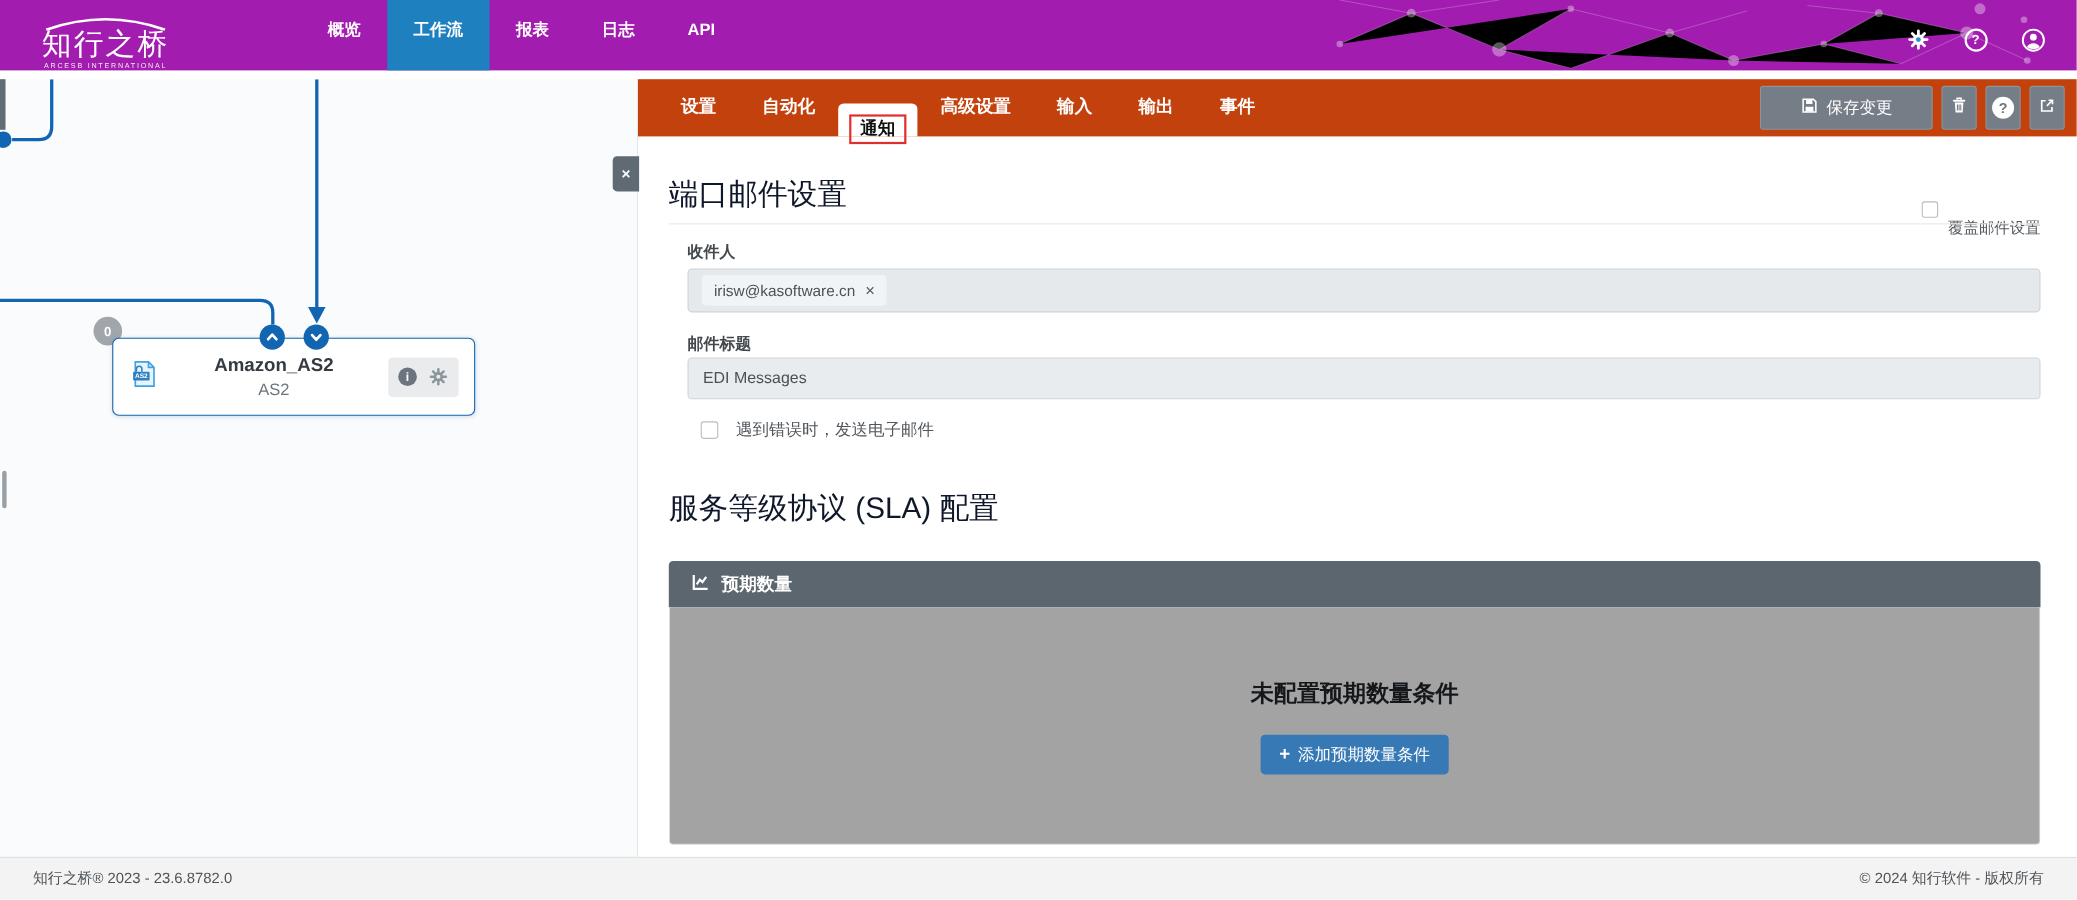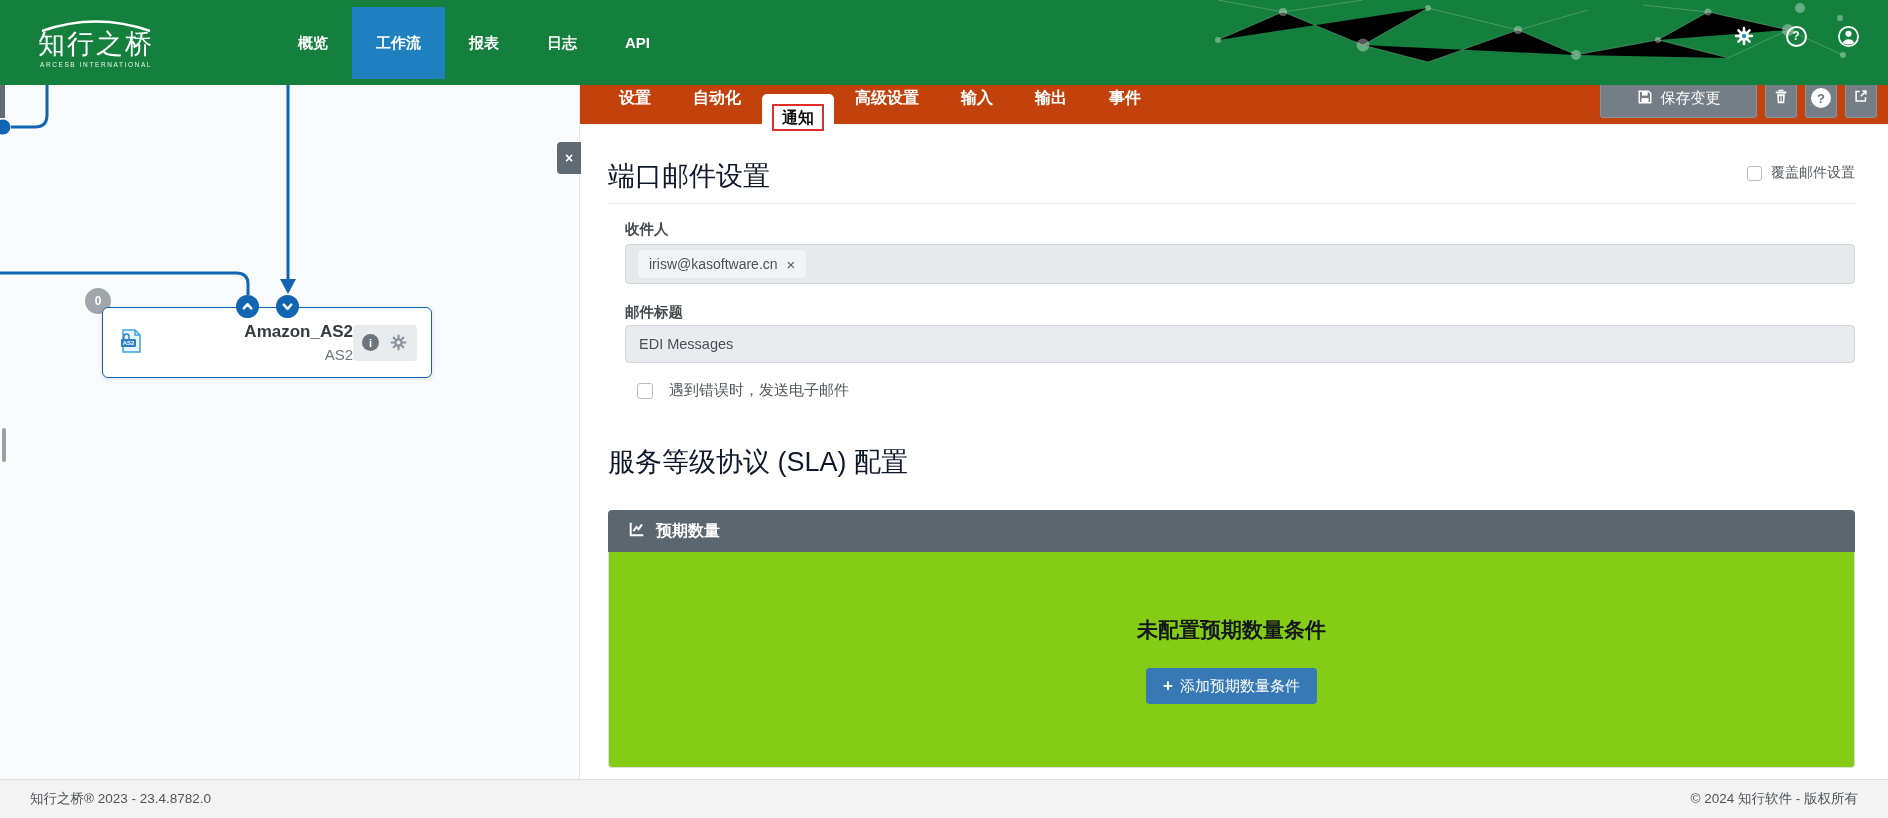--- a/index.html
+++ b/index.html
@@ -1,21 +1,21 @@
 <!DOCTYPE html>
 <html><head>
 <meta charset="utf-8">
 <style>
   * { margin:0; padding:0; box-sizing:border-box; }
   html,body { width:1888px; height:818px; }
   body { font-family:"Liberation Sans","DejaVu Sans",sans-serif; background:#fff; overflow:hidden; }
   .app { position:relative; width:1888px; height:818px; overflow:hidden; }
 
   
-  .navbar { position:absolute; left:0; top:0; width:1888px; height:85px; background:#15803d; display:flex; align-items:center; z-index:20; }
+  .navbar { position:absolute; left:0; top:0; width:1888px; height:64px; background:#a21caf; display:flex; align-items:flex-end; z-index:20; }
   .net-pattern { position:absolute; right:0; top:0; height:72px; pointer-events:none; }
   .logo { position:relative; margin-left:30px; width:132px; color:#fff; text-align:center; cursor:pointer; }
   .logo-arc { display:block; margin:0 auto -2px auto; }
   .logo-title { font-size:27px; letter-spacing:2px; font-weight:400; line-height:28px; }
   .logo-sub { font-size:6.5px; letter-spacing:1.6px; margin-top:3px; opacity:.9; }
   .nav-items { display:flex; margin-left:112px; height:72px; }
   .nav-item { color:#fff; font-size:15px; font-weight:bold; line-height:72px; padding:0 24px; cursor:pointer; white-space:nowrap; }
   .nav-item.active { background:#1e80bf; }
   .nav-icons { position:absolute; right:28px; top:0; height:72px; display:flex; align-items:center; gap:28px; }
   .nav-icon-btn { width:24px; height:24px; display:flex; align-items:center; justify-content:center; cursor:pointer; }
@@ -25,21 +25,21 @@
   .canvas { position:absolute; left:0; top:72px; width:580px; height:707px; background:#fafbfc; border-right:1px solid #e4e7e9; z-index:5; }
   .connector-svg { position:absolute; left:0; top:0; }
   .edge-sliver { position:absolute; left:0; top:0; width:5px; height:46px; background:#626c74; }
   .edge-grip { position:absolute; left:2px; top:356px; width:4px; height:34px; background:#98a0a6; border-radius:2px; }
   .node { position:absolute; left:102px; top:235px; width:330px; height:71px; background:#fff; border:1.5px solid #1266b1; border-radius:6px; box-shadow:0 1px 4px rgba(18,102,177,.18); display:flex; align-items:center; cursor:pointer; z-index:6; }
   .node-badge { position:absolute; left:85px; top:216px; width:26px; height:26px; border-radius:50%; background:#a0a6ab; color:#fff; font-size:12px; font-weight:bold; display:flex; align-items:center; justify-content:center; z-index:5; }
   .port-circle { position:absolute; width:23px; height:23px; border-radius:50%; background:#1266b1; display:flex; align-items:center; justify-content:center; cursor:pointer; z-index:8; }
   .port-up { left:236px; top:223px; }
   .port-down { left:276px; top:223px; }
   .node-icon { margin-left:14px; flex:0 0 auto; }
-  .node-center { flex:1; text-align:right; }
+  .node-center { flex:1; text-align:center; }
   .node-title { font-size:17px; font-weight:bold; color:#343a40; }
   .node-subtitle { font-size:15px; color:#6c757d; margin-top:4px; }
   .node-actions { margin-right:14px; background:#e9ebed; border-radius:4px; height:36px; padding:0 9px; display:flex; align-items:center; gap:10px; }
   .info-dot { width:17px; height:17px; border-radius:50%; background:#6c757d; color:#fff; font-size:11px; font-weight:bold; display:flex; align-items:center; justify-content:center; cursor:pointer; }
   .node-gear { cursor:pointer; display:flex; }
 
   
   .tabbar { position:absolute; left:580px; top:72px; width:1308px; height:52px; background:#c2410c; display:flex; align-items:stretch; padding-left:18px; z-index:10; }
   .tab { color:#fff; font-size:16px; font-weight:bold; line-height:52px; padding:0 21px; cursor:pointer; white-space:nowrap; }
   .tab.active { background:#fff; color:#111; margin-top:22px; line-height:48px; border-radius:5px 5px 0 0; padding:0 10px; }
@@ -51,37 +51,37 @@
   .qmark-circle { width:20px; height:20px; background:#fff; border-radius:50%; color:#6b747c; font-size:13px; font-weight:bold; display:flex; align-items:center; justify-content:center; }
 
   
   .panel { position:absolute; left:580px; top:124px; width:1308px; height:655px; background:#fff; z-index:9; }
   .close-btn { position:absolute; left:-23px; top:18px; width:24px; height:32px; background:#5f6a73; border-radius:4px 0 0 4px; color:#fff; font-size:14px; font-weight:bold; display:flex; align-items:center; justify-content:center; cursor:pointer; }
   .section-title { position:absolute; left:28px; font-size:27px; color:#0f172a; }
   .title-email { top:34px; }
   .title-sla { top:320px; }
   .override-row { position:absolute; right:33px; top:40px; display:flex; align-items:center; gap:9px; cursor:pointer; }
   .cbx { width:15px; height:15px; background:#fff; border:1px solid #b6bdc3; border-radius:3px; }
-  .override-label { font-size:14px; color:#54595e; }
+  .override-label { font-size:14px; color:#54595e;margin-top:35px; }
   .rule { position:absolute; left:28px; right:33px; top:79px; border-top:1px solid #e9e9e9; }
   .field-label { position:absolute; left:45px; font-size:14.5px; font-weight:bold; color:#43484d; }
   .lbl-recipients { top:96px; }
   .lbl-subject { top:179px; }
   .recipients-field { position:absolute; left:45px; right:33px; top:120px; height:40px; background:#e5e9ec; border:1px solid #cdd3d8; border-radius:4px; display:flex; align-items:center; padding:0 6px; cursor:text; }
   .tag { background:#f0f4f7; border-radius:4px; height:28px; margin-left:6px; display:flex; align-items:center; padding:0 11px; font-size:14px; color:#4d5257; }
   .tag-x { margin-left:9px; font-size:15px; color:#555; cursor:pointer; line-height:1; }
   .subject-input { position:absolute; left:45px; right:33px; top:201px; height:38px; background:#e9ecef; border:1px solid #ced4da; border-radius:4px; font-size:14.5px; color:#495057; padding:0 13px; font-family:inherit; width:calc(100% - 78px); }
   .error-row { position:absolute; left:57px; top:257px; display:flex; align-items:center; gap:16px; cursor:pointer; }
   .cbx2 { width:16px; height:16px; background:#fff; border:1px solid #b6bdc3; border-radius:3px; }
   .error-label { font-size:15px; color:#51565b; }
 
   .sla-card { position:absolute; left:28px; right:33px; top:386px; height:258px; }
   .card-header { height:42px; background:#5c666f; border-radius:4px 4px 0 0; display:flex; align-items:center; padding-left:20px; gap:10px; }
   .card-header-title { color:#fff; font-size:16px; font-weight:bold; }
-  .card-body { height:216px; background:#84cc16; border:1px solid #dadfe3; border-top:none; border-radius:0 0 4px 4px; text-align:center; padding-top:64px; }
+  .card-body { height:216px; background:#a3a3a3; border:1px solid #dadfe3; border-top:none; border-radius:0 0 4px 4px; text-align:center; padding-top:64px; }
   .empty-title { font-size:21px; font-weight:bold; color:#15181b; }
   .add-btn { margin-top:24px; display:inline-flex; align-items:center; gap:7px; background:#3779b5; color:#fff; border:none; border-radius:4px; height:36px; padding:0 17px; font-size:15px; cursor:pointer; font-family:inherit; }
   .plus { font-size:17px; font-weight:bold; }
 
   
   .footer { position:absolute; left:0; top:779px; width:1888px; height:39px; background:#f3f3f4; border-top:1px solid #e0e0e0; z-index:15; }
   .footer-left { position:absolute; left:30px; top:0; line-height:38px; font-size:13.5px; color:#4f5458; }
   .footer-right { position:absolute; right:30px; top:0; line-height:38px; font-size:13.5px; color:#4f5458; }
 </style>
 </head>
@@ -296,17 +296,17 @@
         <div class="empty-title">未配置预期数量条件</div>
         <button class="add-btn">
           <span class="plus">+</span>
           <span>添加预期数量条件</span>
         </button>
       </div>
     </div>
   </div>
 
   <footer class="footer">
-    <div class="footer-left">知行之桥® 2023 - 23.4.8782.0</div>
+    <div class="footer-left">知行之桥® 2023 - 23.6.8782.0</div>
     <div class="footer-right">© 2024 知行软件 - 版权所有</div>
   </footer>
 
 </div>
 
 </body></html>

